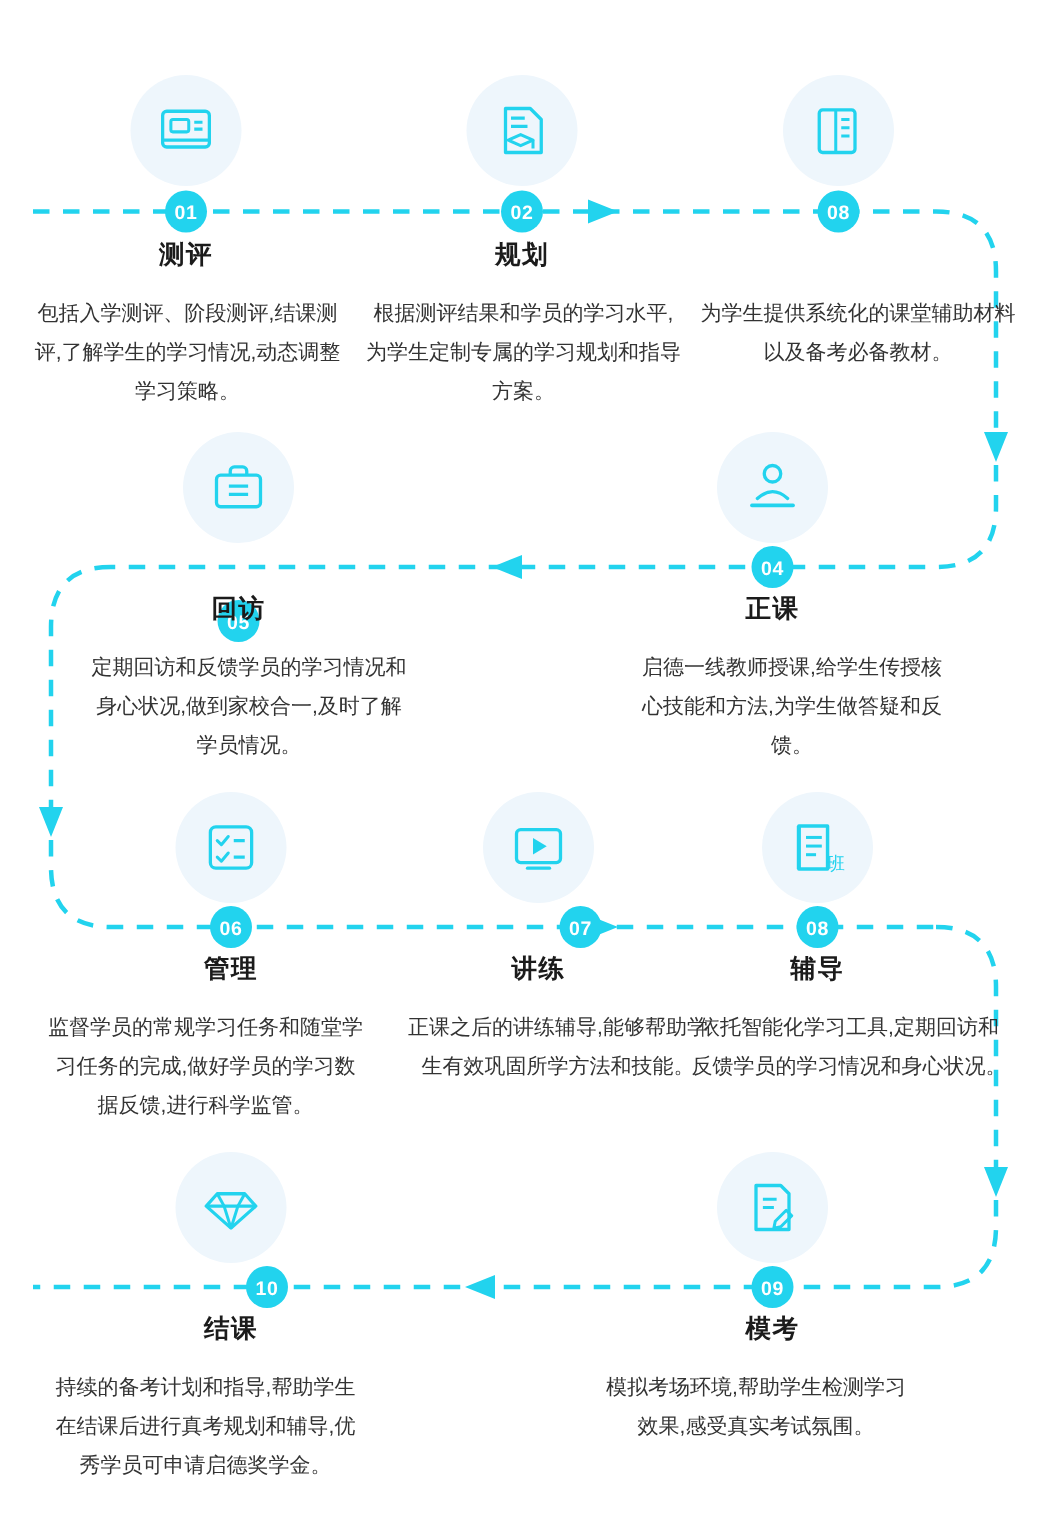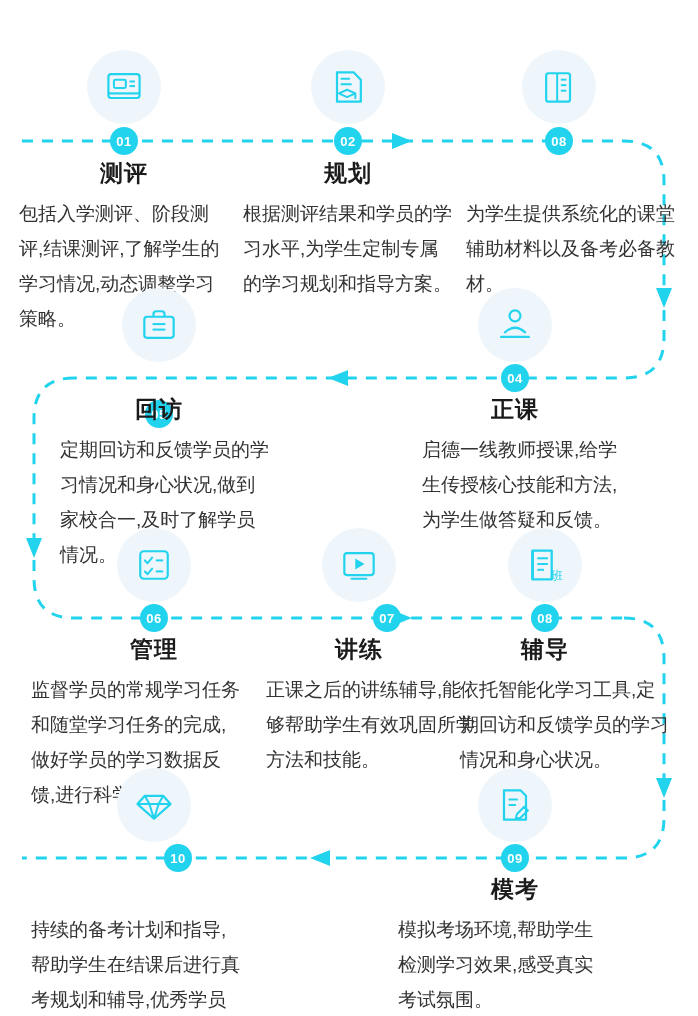--- a/index.html
+++ b/index.html
@@ -50,32 +50,32 @@
     font-weight: bold;
     display: flex;
     align-items: center;
     justify-content: center;
     letter-spacing: 0.5px;
   }
   .title {
     position: absolute;
     width: 210px;
     text-align: center;
-    font-size: 23px;
+    font-size: 17px;
     font-weight: bold;
     color: #1b1b1b;
     letter-spacing: 1px;
   }
   .desc {
     position: absolute;
     width: 212px;
-    font-size: 19px;
+    font-size: 14px;
     line-height: 1.85;
     color: #333333;
-    text-align: left;
+    text-align: center;
   }
 </style>
 </head>
 <body>
 
 <div id="stage">
 
   <svg class="flowpath" viewBox="0 0 698 1016">
     <g fill="none" stroke="#22d3ee" stroke-width="3" stroke-dasharray="11 9" stroke-linecap="butt">
 
@@ -215,15 +215,16 @@
     <svg width="44" height="44" viewBox="0 0 48 48">
       <path d="M14 14 h20 l8 9 l-18 16 l-18 -16 z" fill="none" stroke="#22d3ee" stroke-width="2.4" stroke-linejoin="round"></path>
       <line x1="6" y1="23" x2="42" y2="23" stroke="#22d3ee" stroke-width="2.2"></line>
       <line x1="14" y1="14" x2="19" y2="23" stroke="#22d3ee" stroke-width="2.2"></line>
       <line x1="34" y1="14" x2="29" y2="23" stroke="#22d3ee" stroke-width="2.2"></line>
       <line x1="19" y1="23" x2="24" y2="39" stroke="#22d3ee" stroke-width="2.2"></line>
       <line x1="29" y1="23" x2="24" y2="39" stroke="#22d3ee" stroke-width="2.2"></line>
     </svg>
   </div>
   <div class="badge" style="left:140px; top:844px;margin-left:24px;">10</div>
+  <div class="title" style="left:49px; top:874px;">结课</div>
   <div class="desc" style="left:31px; top:912px;">持续的备考计划和指导,帮助学生在结课后进行真考规划和辅导,优秀学员可申请启德奖学金。</div>
 
 </div>
 
 </body></html>

